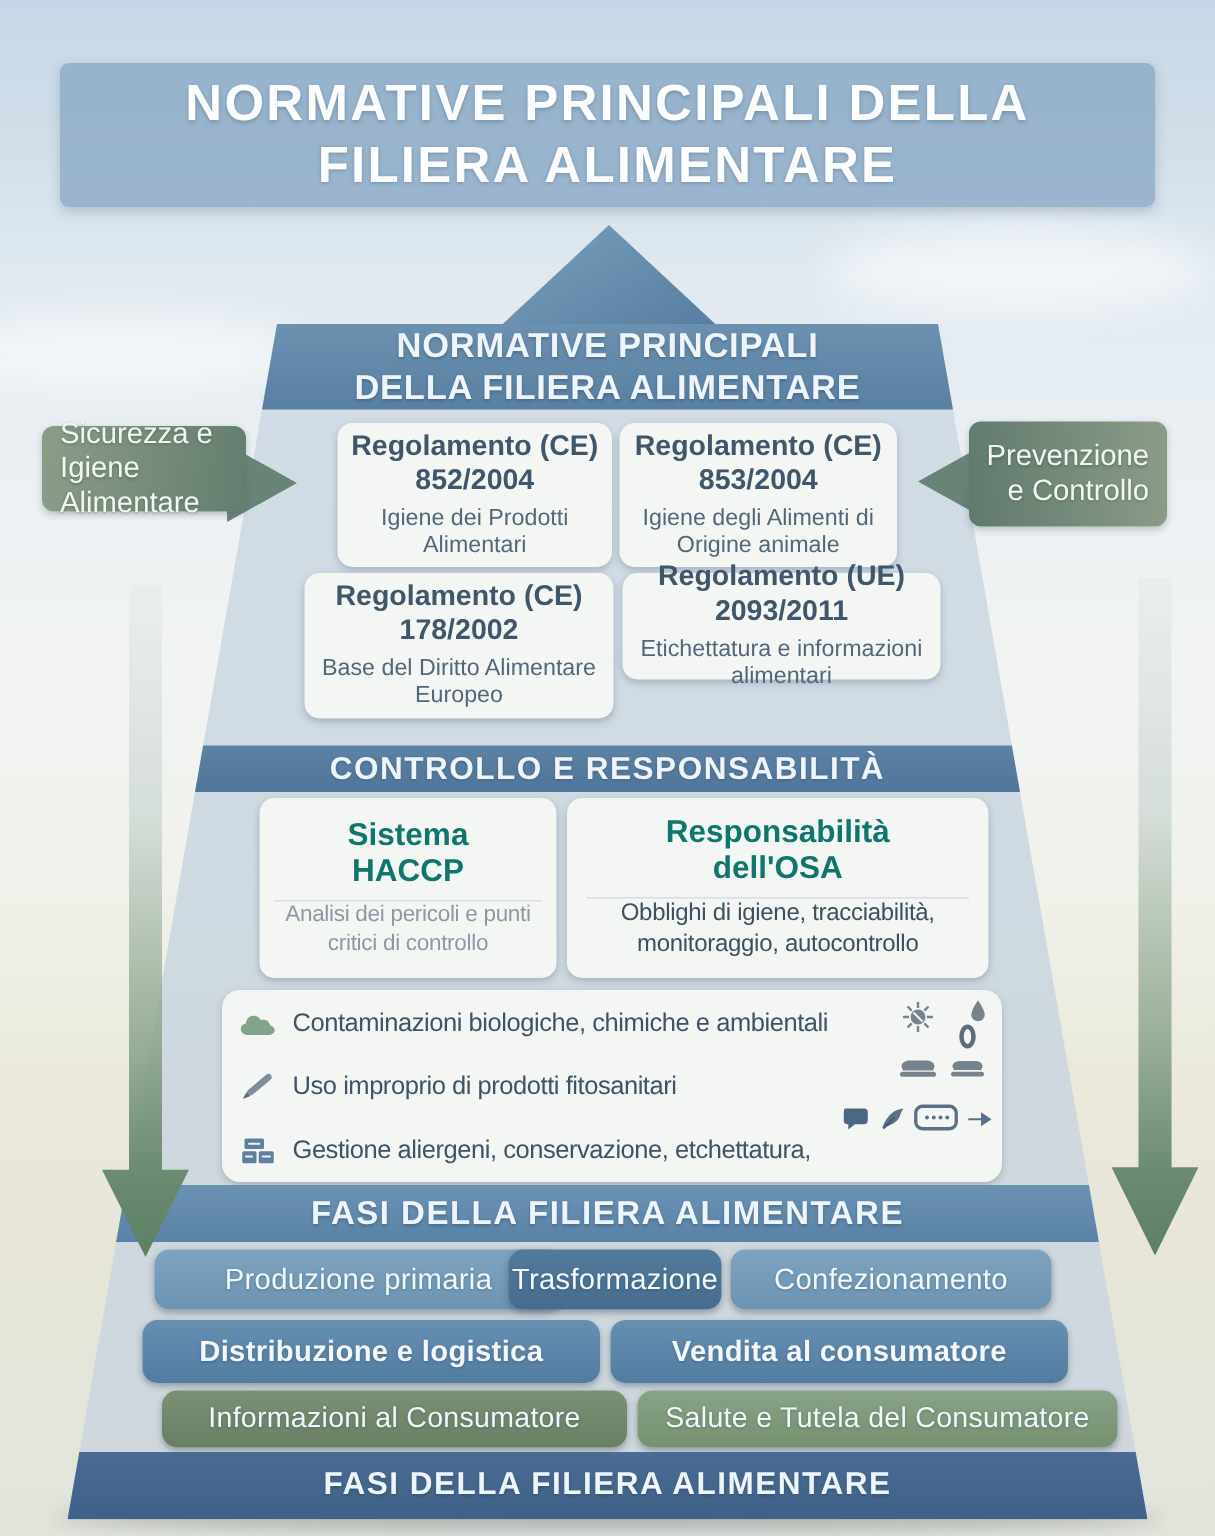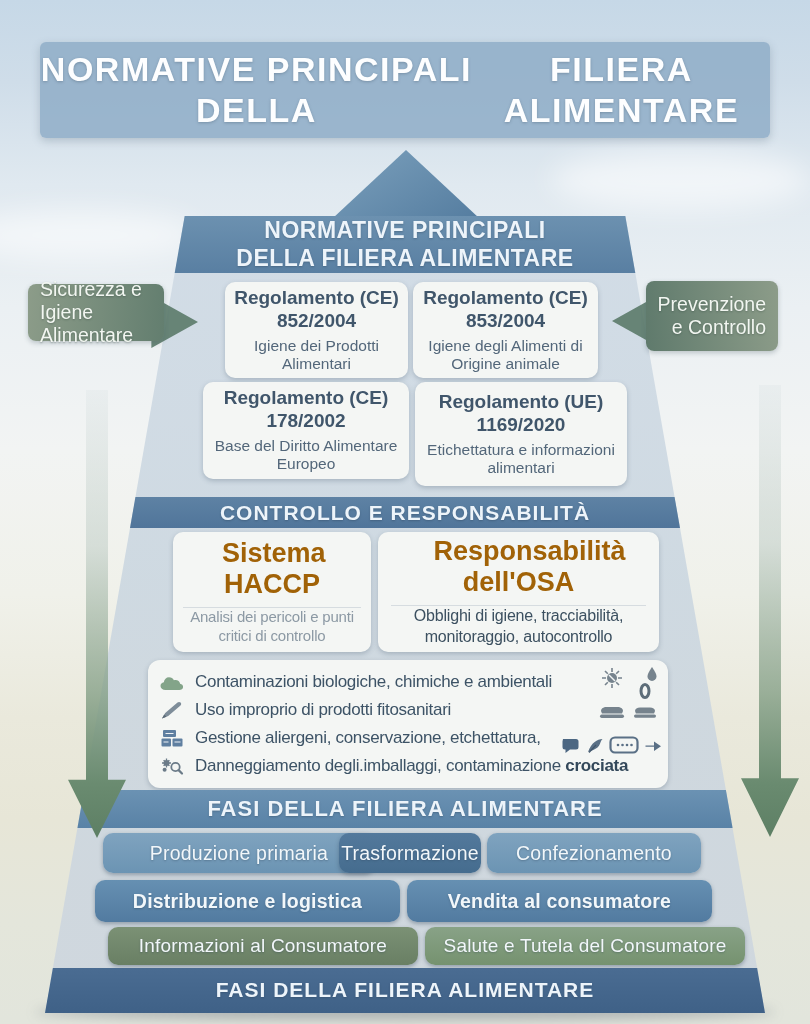--- a/index.html
+++ b/index.html
@@ -13,21 +13,21 @@
   }
   .cloud{position:absolute;border-radius:50%;filter:blur(14px);background:rgba(255,255,255,.55);}
   .cloud.c1{left:550px;top:150px;width:260px;height:60px;}
   .cloud.c2{left:-40px;top:210px;width:240px;height:50px;}
 
   
   .title-banner{
     position:absolute;left:40px;top:42px;width:730px;height:96px;
     background:rgba(140,171,198,.82);border-radius:6px;
     box-shadow:0 3px 8px rgba(80,100,120,.28);
-    display:flex;flex-direction:row;align-items:center;justify-content:center;
+    display:flex;flex-direction:column;align-items:center;justify-content:center;
     color:#fdfeff;font-weight:bold;font-size:34px;line-height:1.22;
     letter-spacing:1.5px;text-shadow:0 1px 3px rgba(70,90,110,.4);z-index:4;text-align:center;
   }
 
   
   .peak{
     position:absolute;left:333px;top:150px;width:146px;height:68px;z-index:2;
     clip-path:polygon(50% 0,100% 100%,0 100%);
     background:linear-gradient(150deg,#7ba0bc,#557da0);
   }
@@ -49,27 +49,27 @@
 
   .card{
     position:absolute;background:#f4f6f4;border-radius:10px;
     box-shadow:0 2px 5px rgba(70,90,110,.3);
     display:flex;flex-direction:column;align-items:center;justify-content:center;
     text-align:center;box-sizing:border-box;
   }
   .reg-c1{left:180px;top:66px;width:183px;height:96px;}
   .reg-c2{left:368px;top:66px;width:185px;height:96px;}
   .reg-c3{left:158px;top:166px;width:206px;height:97px;}
-  .reg-c4{left:370px;top:166px;width:212px;height:104px;}
+  .reg-c4{left:370px;top:166px;width:212px;height:71px;}
   .reg-name,.reg-number{font-size:19px;font-weight:bold;color:#40566b;line-height:1.2;}
   .reg-sub{font-size:15.5px;color:#53677a;line-height:1.18;margin-top:4px;max-width:94%;}
 
   .ctrl-c1{left:128px;top:316px;width:198px;height:120px;padding:6px 6px;}
   .ctrl-c2{left:333px;top:316px;width:281px;height:120px;padding:6px 8px;}
-  .ctrl-title{font-size:27px;font-weight:bold;color:#a16207;line-height:1.15;}
+  .ctrl-title{font-size:21px;font-weight:bold;color:#0f766e;line-height:1.15;}
   .ctrl-c1 .ctrl-title{max-width:100px;}
   .ctrl-c2 .ctrl-title{max-width:170px;}
   .ctrl-sub{border-top:1px solid #d6dce0;margin-top:7px;padding-top:0;width:96%;}
   .ctrl-c1 .ctrl-sub{font-size:15px;color:#8c99a4;letter-spacing:-.2px;line-height:1.25;}
   .ctrl-c2 .ctrl-sub{font-size:16px;color:#3c5060;letter-spacing:-.2px;line-height:1.3;}
 
   .risk-card{left:103px;top:444px;width:520px;height:128px;border-radius:12px;
     align-items:stretch;justify-content:space-between;padding:8px 10px;text-align:left;}
   .risk-row{display:flex;align-items:center;height:27px;gap:9px;}
   .risk-icon{flex:0 0 28px;display:flex;align-items:center;justify-content:center;}
@@ -156,21 +156,21 @@
       <span class="reg-number">853/2004</span>
       <span class="reg-sub">Igiene degli Alimenti di Origine animale</span>
     </div>
     <div class="card reg-c3">
       <span class="reg-name">Regolamento (CE)</span>
       <span class="reg-number">178/2002</span>
       <span class="reg-sub">Base del Diritto Alimentare Europeo</span>
     </div>
     <div class="card reg-c4">
       <span class="reg-name">Regolamento (UE)</span>
-      <span class="reg-number">1169/2020</span>
+      <span class="reg-number">2093/2011</span>
       <span class="reg-sub">Etichettatura e informazioni alimentari</span>
     </div>
 
     <div class="band band2">CONTROLLO E RESPONSABILITÀ</div>
 
     <div class="card ctrl-c1">
       <span class="ctrl-title">Sistema HACCP</span>
       <span class="ctrl-sub">Analisi dei pericoli e punti critici di controllo</span>
     </div>
     <div class="card ctrl-c2">
@@ -200,32 +200,20 @@
         <span class="risk-icon">
           <svg width="24" height="20" viewBox="0 0 24 20">
               <rect x="3" y="2" width="13" height="7" rx="1" fill="#5f7fa0"></rect>
               <rect x="1.5" y="10.5" width="9.5" height="8" rx="1" fill="#5f7fa0"></rect>
               <rect x="12.5" y="10.5" width="10" height="8" rx="1" fill="#5f7fa0"></rect>
               <path d="M5.5 5.5h8M3.5 14h5M14.5 14h6" stroke="#eef2f5" stroke-width="1.2"></path>
             </svg>
         </span>
         <span class="risk-text">Gestione aliergeni, conservazione, etchettatura,</span>
       </div>
-      <div class="risk-row">
-        <span class="risk-icon">
-          <svg width="24" height="20" viewBox="0 0 24 20">
-              <circle cx="6.5" cy="7" r="3" fill="#6b7b88"></circle>
-              <path d="M6.5 2.5v2M6.5 9.5v2M2 7h2M9 7h2M3.6 4.1l1.4 1.4M8 8.5l1.4 1.4M9.4 4.1L8 5.5M5 8.5L3.6 9.9" stroke="#6b7b88" stroke-width="1.3"></path>
-              <circle cx="4.6" cy="13.8" r="2" fill="#6b7b88"></circle>
-              <circle cx="15.5" cy="11" r="4.2" fill="none" stroke="#6b7b88" stroke-width="1.8"></circle>
-              <path d="M18.6 14.1L22 17.5" stroke="#6b7b88" stroke-width="2.2" stroke-linecap="round"></path>
-            </svg>
-        </span>
-        <span class="risk-text"><span>Danneggiamento degli.imballaggi, contaminazione</span> <b>crociata</b></span>
-      </div>
 
       <div class="cluster-a">
         <svg width="32" height="56" viewBox="0 0 32 56">
             <circle cx="16" cy="13" r="5" fill="#76838d"></circle>
             <path d="M16 3v4M16 19v4M6 13h4M22 13h4M9 6l2.8 2.8M20.2 17.2L23 20M23 6l-2.8 2.8M11.8 17.2L9 20" stroke="#76838d" stroke-width="1.6"></path>
             <path d="M13 10l6 6" stroke="#f0f3f4" stroke-width="1.4"></path>
             <path d="M5 46c0-2.4 2.4-4 5.4-4h11.2c3 0 5.4 1.6 5.4 4l-1 2.6H6z" fill="#76838d"></path>
             <rect x="4" y="49.5" width="24" height="3.4" rx="1.7" fill="#76838d"></rect>
           </svg>
         <svg width="28" height="56" viewBox="0 0 28 56">

